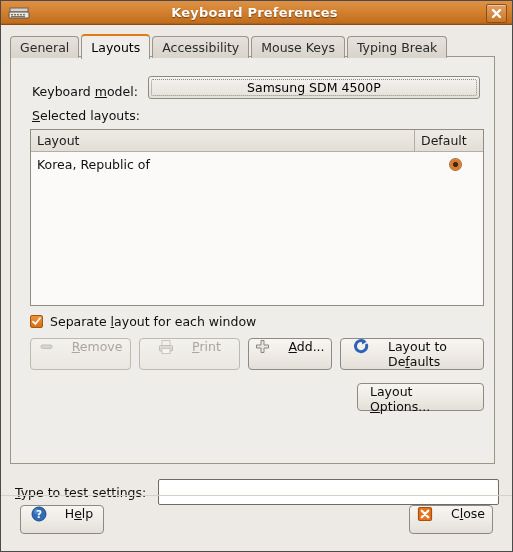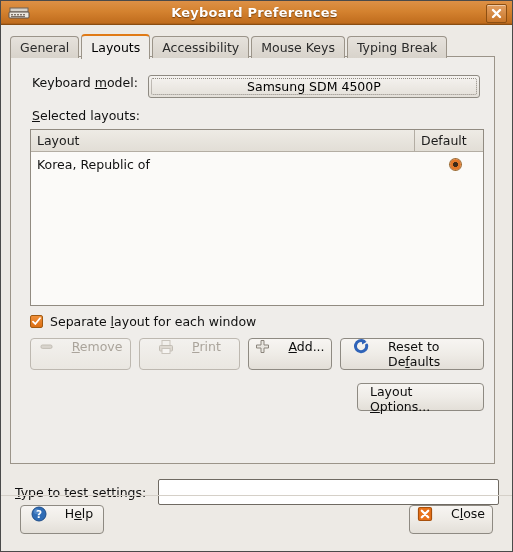--- a/index.html
+++ b/index.html
@@ -78,21 +78,21 @@
   .panel{
     position:absolute;left:9px;top:31px;right:17px;bottom:0;height:408px;
     border:1px solid #9b9489;
     background:#efedea;
     box-sizing:border-box;
     z-index:2;
   }
   
   .row-model{
     position:absolute;left:21px;top:18px;right:14px;height:24px;
-    display:flex;align-items:flex-start;
+    display:flex;align-items:flex-end;
   }
   .label{font-size:12.5px;color:#101010;white-space:nowrap;}
   u{text-decoration:underline;}
   .model-button{
     flex:1;margin-left:10px;height:23px;box-sizing:border-box;
     border:1px solid #8e8a82;border-radius:3px;
     background:linear-gradient(to bottom,#f5f3f0,#e4e0d9);
     display:flex;align-items:center;justify-content:center;
     font-size:12.5px;color:#000;
     position:relative;cursor:pointer;
@@ -311,21 +311,21 @@
           <span><u>A</u><span>dd...</span></span>
         </div>
 
         <div class="btn reset">
           <span class="icon">
             <svg width="17" height="17" viewBox="0 0 17 17">
               <path d="M13.6 6.1 A5.6 5.6 0 1 1 11 2.4" fill="none" stroke="#2f63b8" stroke-width="3" stroke-linecap="round"></path>
               <path d="M8.6 0.6 L13.6 2.8 L9.2 5.6 Z" fill="#2f63b8"></path>
             </svg>
           </span>
-          <span><span>Reset to De</span><u>f</u><span>aults</span></span>
+          <span><span>Layout to De</span><u>f</u><span>aults</span></span>
         </div>
       </div>
 
       <div class="layout-opt-wrap">
         <div class="btn layoutopt">
           <span><span>Layout </span><u>O</u><span>ptions...</span></span>
         </div>
       </div>
 
     </div>

